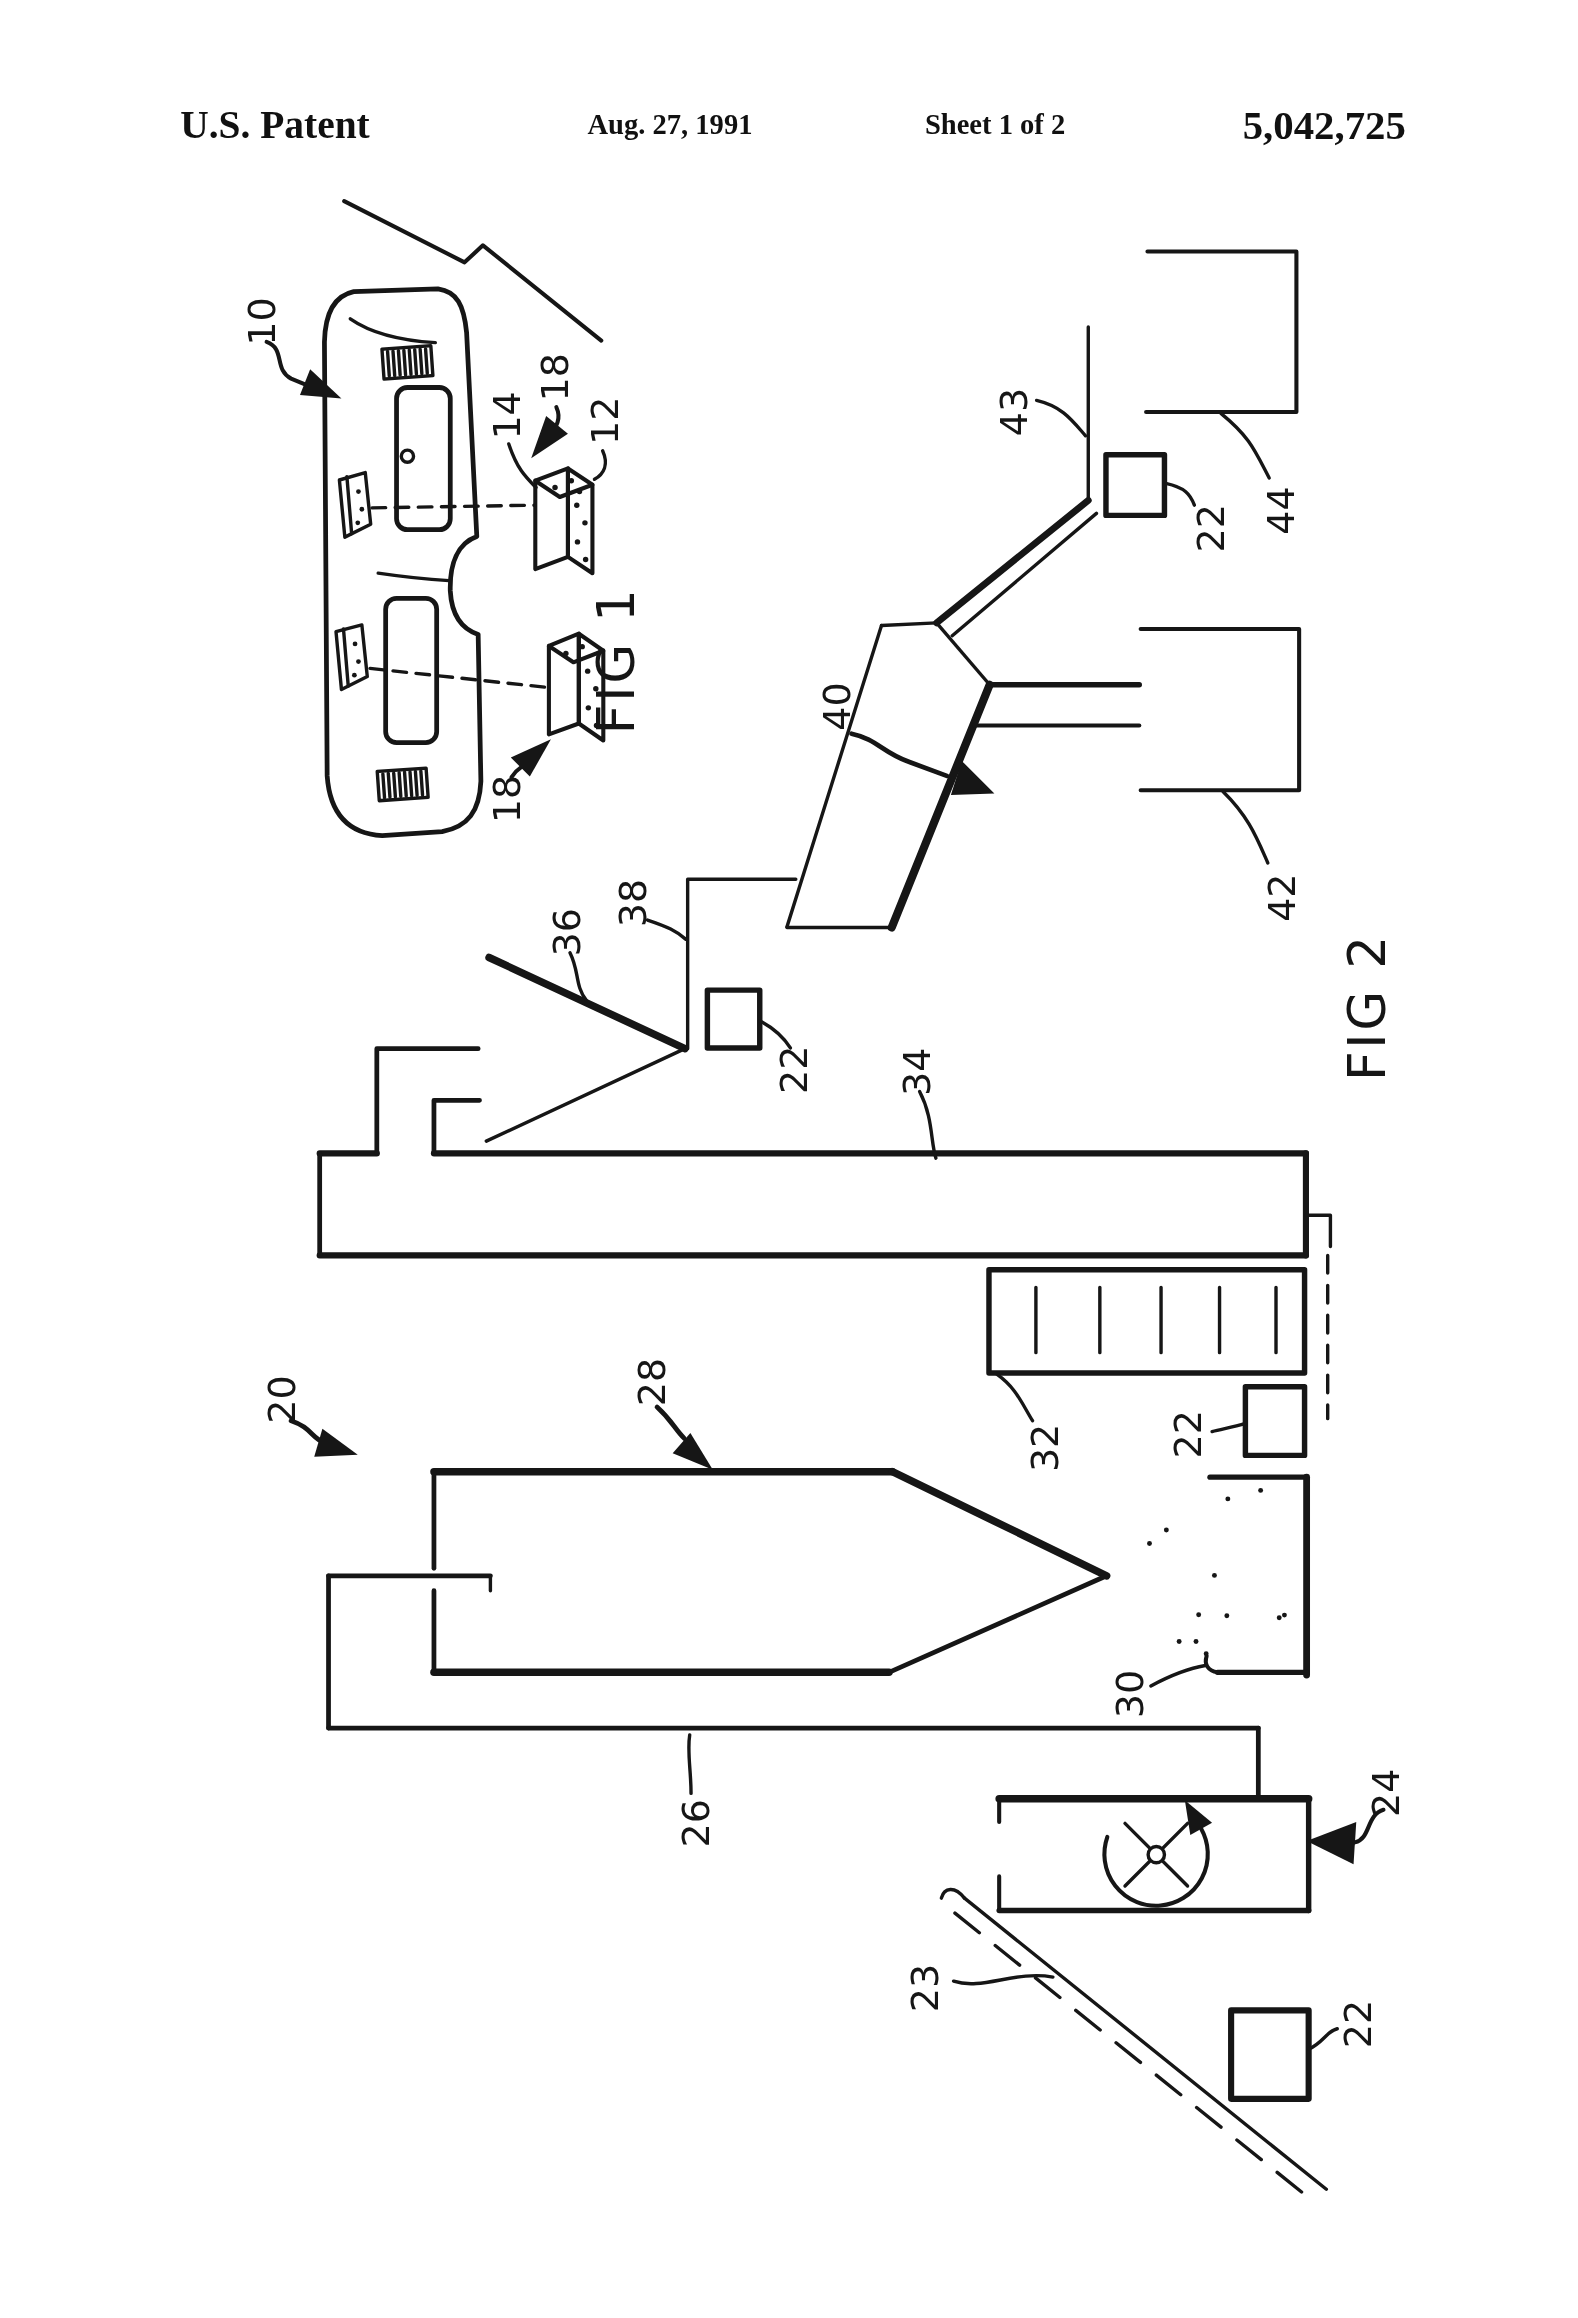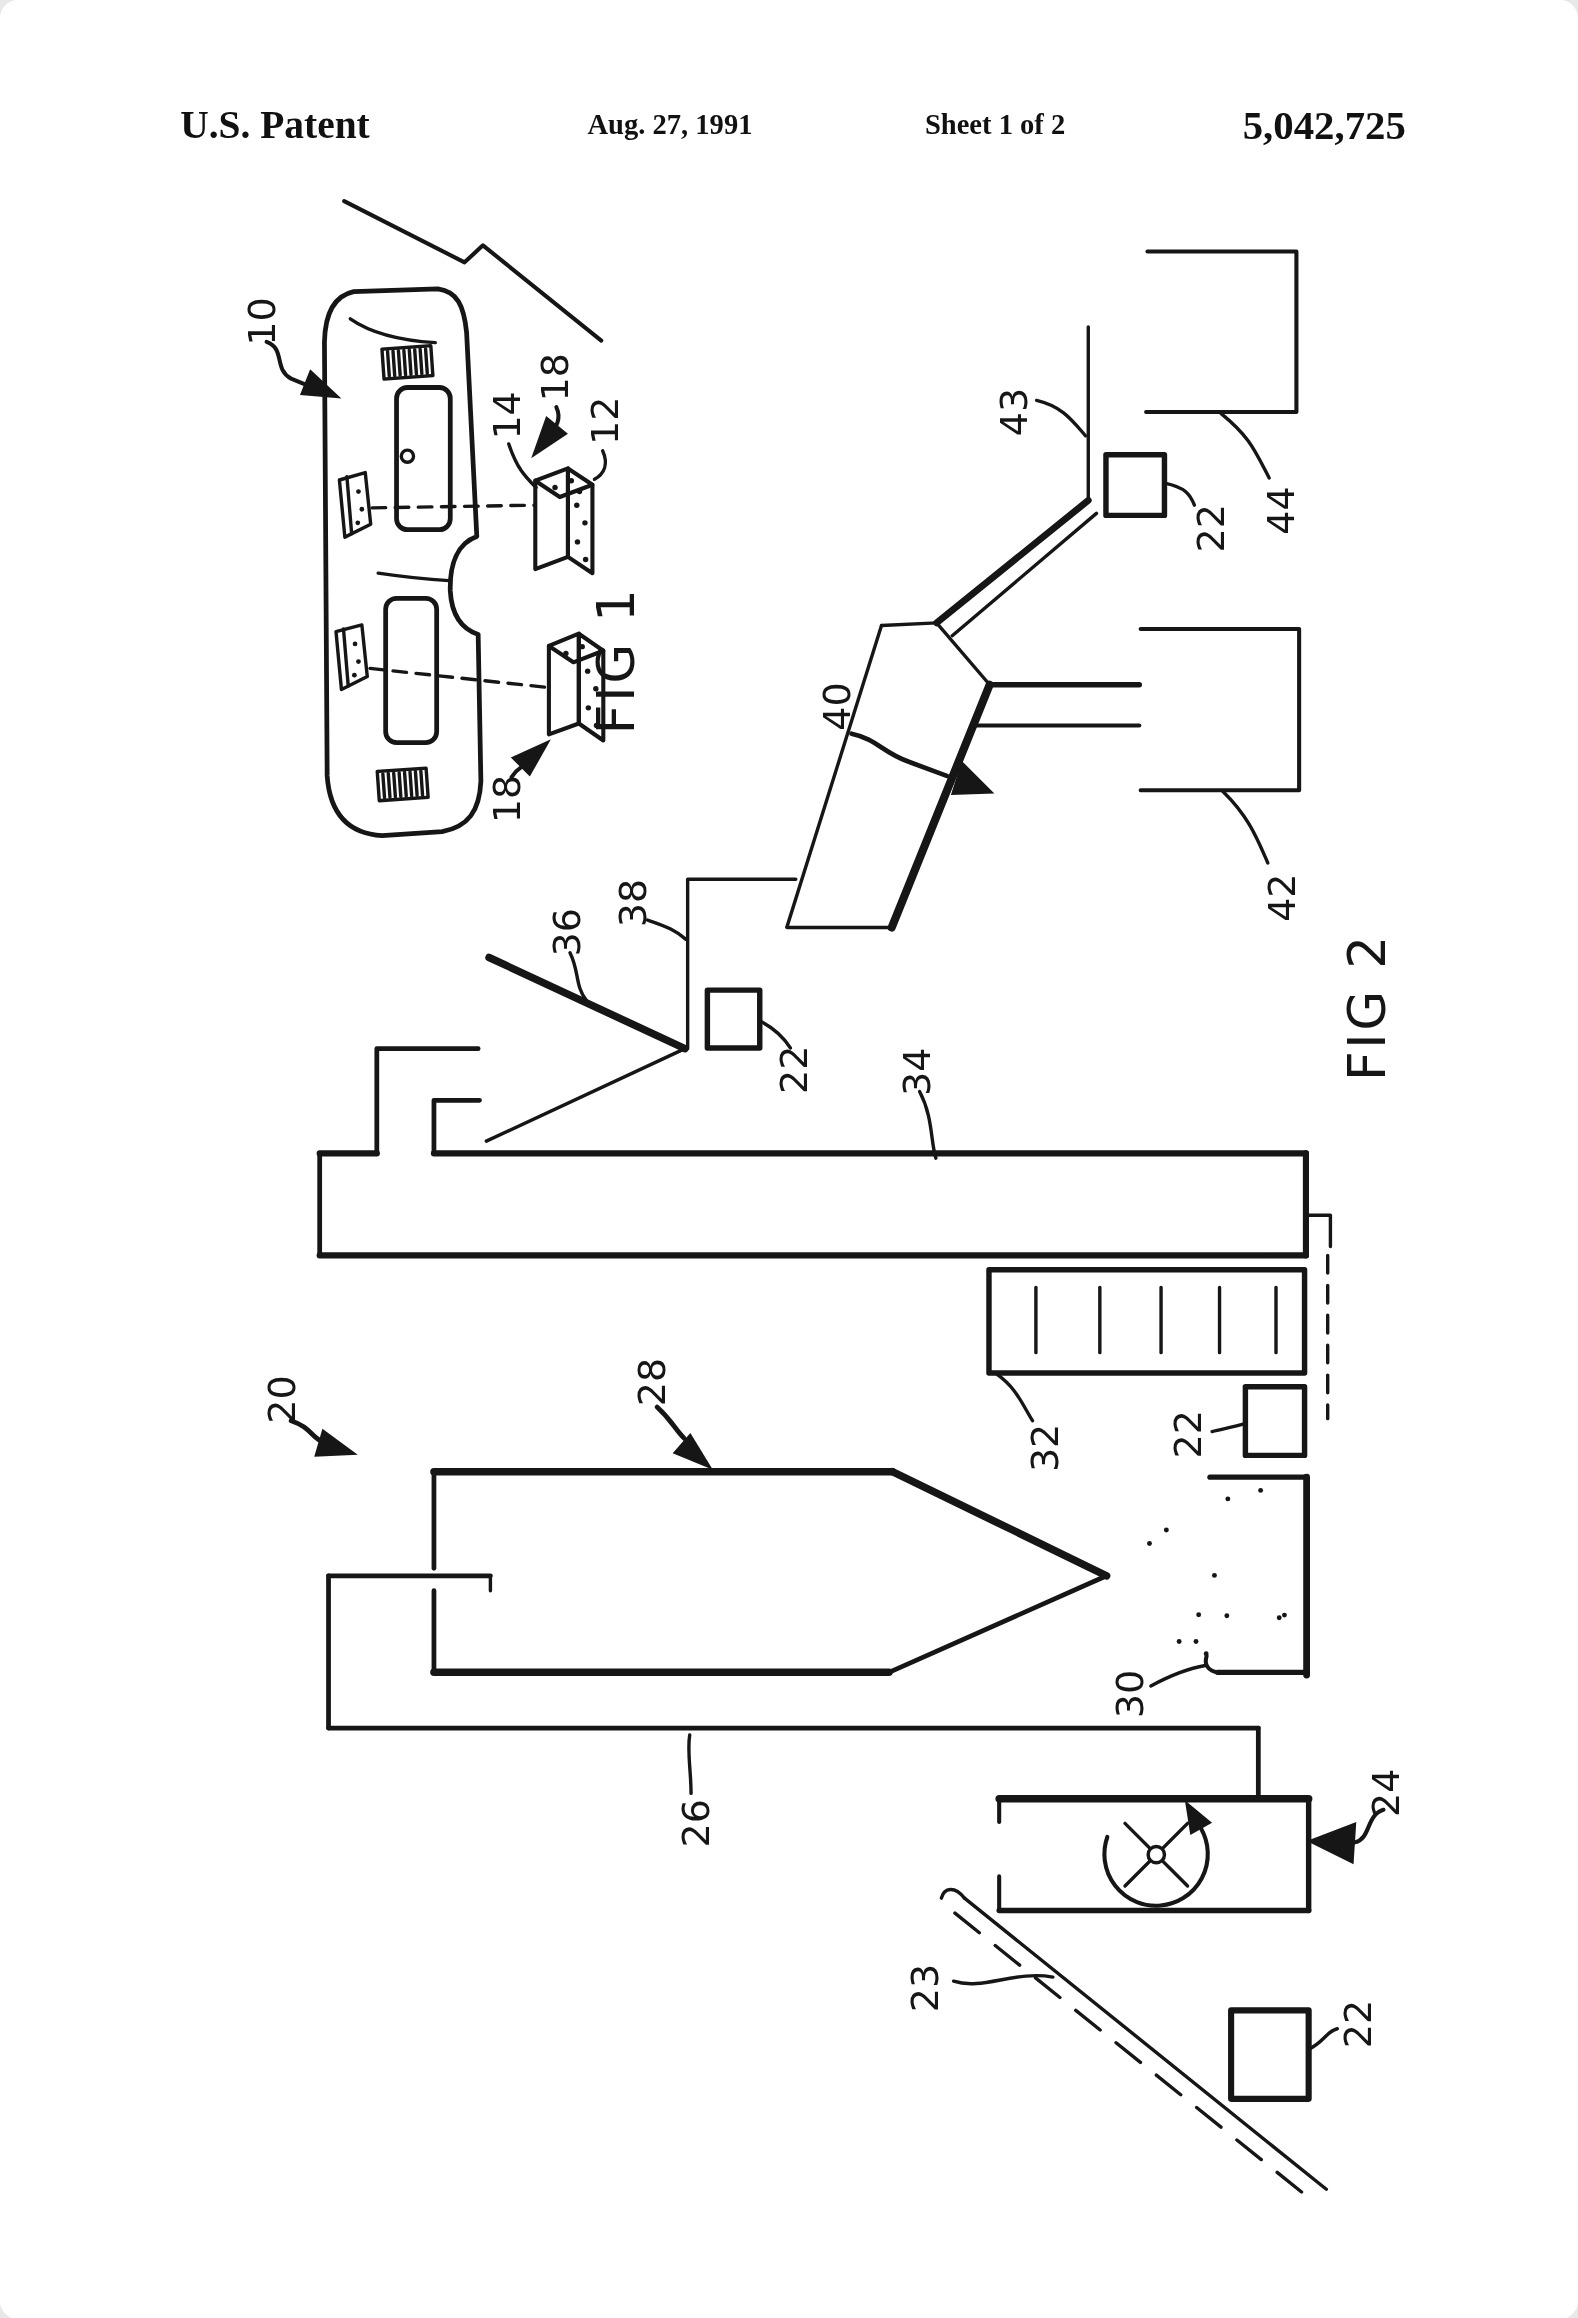--- a/index.html
+++ b/index.html
@@ -1,17 +1,17 @@
 <!DOCTYPE html>
 <html style="font-size:11px"><head>
 <meta charset="utf-8">
 <style>
   html,body{margin:0;padding:0;background:#e8e8e8;}
   .sheet{position:relative;width:1578px;height:2319px;background:#ffffff;margin:0 auto;
-         font-family:"Liberation Serif", serif;border-radius:18px;}
+         font-family:"Liberation Serif", serif;}
   svg{position:absolute;left:0;top:0;}
   svg *{vector-effect:none;}
   .ln{fill:none;stroke:#161616;stroke-linecap:round;stroke-linejoin:round;}
   .w5{stroke-width:5}.w6{stroke-width:6}.w7{stroke-width:7}.w8{stroke-width:8}
   .w9{stroke-width:9}.w10{stroke-width:10}.w11{stroke-width:11}.w12{stroke-width:12}
   .solid{fill:#161616;stroke:none;}
   .ref{font-family:"DejaVu Sans", sans-serif;font-size:56px;fill:#161616;}
   .cap{font-family:"DejaVu Sans", sans-serif;font-size:76px;fill:#161616;letter-spacing:4px;}
   .hdr-title{font-family:"Liberation Serif", serif;font-weight:bold;font-size:58px;fill:#111;}
   .hdr-mid{font-family:"Liberation Serif", serif;font-weight:bold;font-size:42px;fill:#111;}

